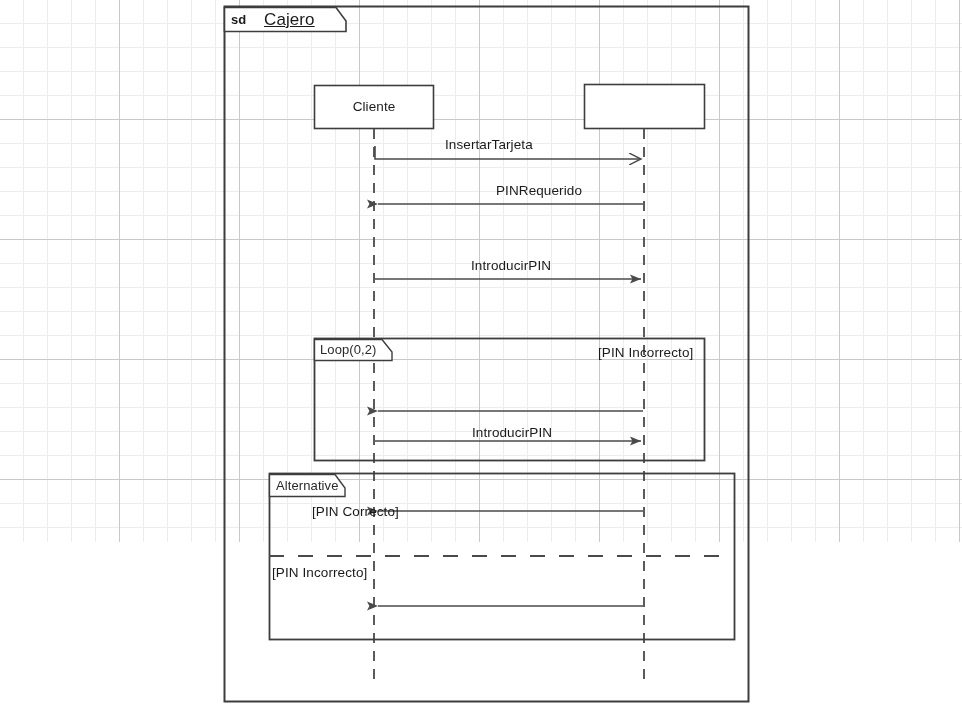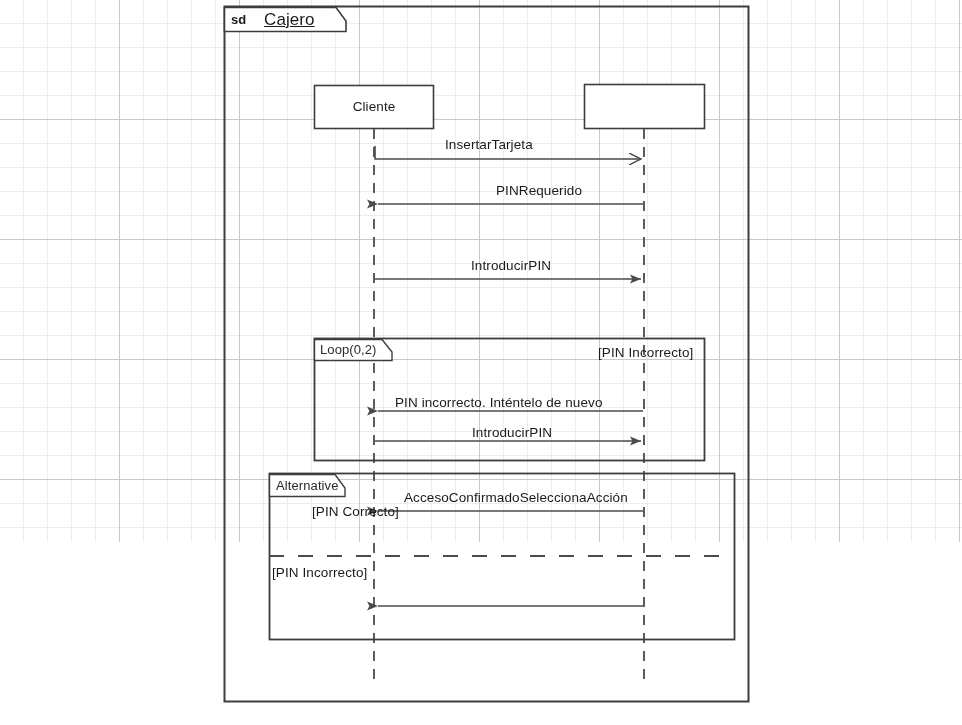--- a/index.html
+++ b/index.html
@@ -137,23 +137,21 @@
   <div class="txt frame-kind" style="left:231px; top:12px;">sd</div>
   <div class="txt frame-name" style="left:264px; top:12px;">Cajero</div>
 
   <div class="lifeline-box-text" style="left:315px; top:86px; width:118px; height:42px;">
     <div class="txt" style="position:static;">Cliente</div>
   </div>
 
   <div class="txt msg-label" style="left:445px; top:137px;">InsertarTarjeta</div>
   <div class="txt msg-label" style="left:496px; top:183px;">PINRequerido</div>
   <div class="txt msg-label" style="left:471px; top:258px;">IntroducirPIN</div>
-  <div class="txt msg-label" style="left:395px; top:395px;">PIN incorrecto. Inténtelo de nuevo</div>
   <div class="txt msg-label" style="left:472px; top:425px;">IntroducirPIN</div>
-  <div class="txt msg-label" style="left:404px; top:490px;">AccesoConfirmadoSeleccionaAcción</div>
 
   <div class="txt fragment-label" style="left:320px; top:342px;">Loop(0,2)</div>
   <div class="txt guard" style="left:598px; top:345px;">[PIN Incorrecto]</div>
 
   <div class="txt fragment-label" style="left:276px; top:478px;">Alternative</div>
   <div class="txt guard" style="left:272px; top:504px;margin-left:40px;">[PIN Correcto]</div>
   <div class="txt guard" style="left:272px; top:565px;">[PIN Incorrecto]</div>
 
 </div>
 

